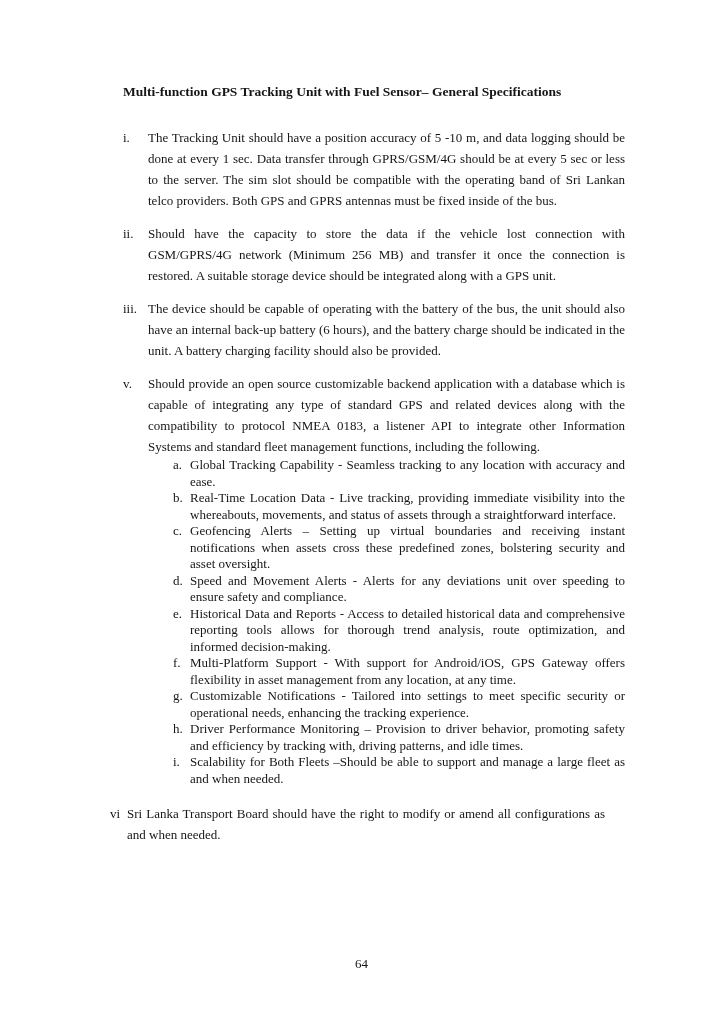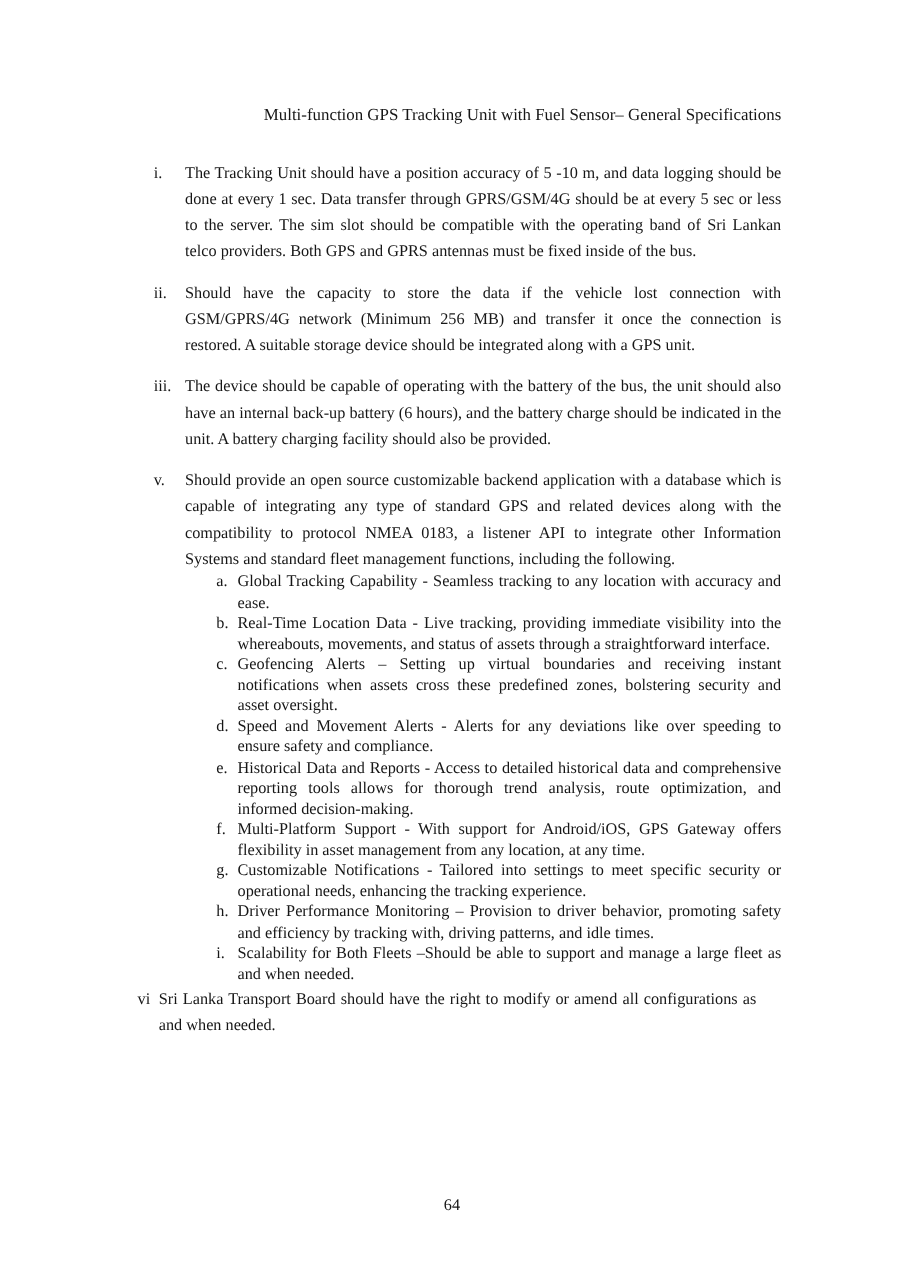--- a/index.html
+++ b/index.html
@@ -18,22 +18,22 @@
     overflow: hidden;
   }
   .content {
     position: absolute;
     left: 123px;
     top: 84px;
     width: 502px;
   }
   .doc-title {
     font-size: 13.5px;
-    font-weight: normal;
-    text-align: right;
+    font-weight: bold;
+    text-align: left;
     line-height: 16px;
     margin: 0 0 27px 0;
   }
   .item {
     position: relative;
     padding-left: 25px;
     text-align: justify;
     line-height: 21px;
     margin: 0 0 12px 0;
   }
@@ -54,21 +54,21 @@
     text-align: justify;
     line-height: 16.5px;
   }
   .subitem > .marker {
     position: absolute;
     left: 0;
     top: 0;
   }
   .closing {
     position: relative;
-    margin: 1px 0 0 -13px;
+    margin: 16px 0 0 -13px;
     padding-left: 17px;
     padding-right: 20px;
     text-align: justify;
     line-height: 21px;
   }
   .closing > .marker {
     position: absolute;
     left: 0;
     top: 0;
   }
@@ -119,21 +119,21 @@
       <div class="subitem">
         <span class="marker">b.</span>
         <span>Real-Time Location Data - Live tracking, providing immediate visibility into the whereabouts, movements, and status of assets through a straightforward interface.</span>
       </div>
       <div class="subitem">
         <span class="marker">c.</span>
         <span>Geofencing Alerts – Setting up virtual boundaries and receiving instant notifications when assets cross these predefined zones, bolstering security and asset oversight.</span>
       </div>
       <div class="subitem">
         <span class="marker">d.</span>
-        <span>Speed and Movement Alerts - Alerts for any deviations like over speeding to ensure safety and compliance.</span>
+        <span>Speed and Movement Alerts - Alerts for any deviations unit over speeding to ensure safety and compliance.</span>
       </div>
       <div class="subitem">
         <span class="marker">e.</span>
         <span>Historical Data and Reports - Access to detailed historical data and comprehensive reporting tools allows for thorough trend analysis, route optimization, and informed decision-making.</span>
       </div>
       <div class="subitem">
         <span class="marker">f.</span>
         <span>Multi-Platform Support - With support for Android/iOS, GPS Gateway offers flexibility in asset management from any location, at any time.</span>
       </div>
       <div class="subitem">

